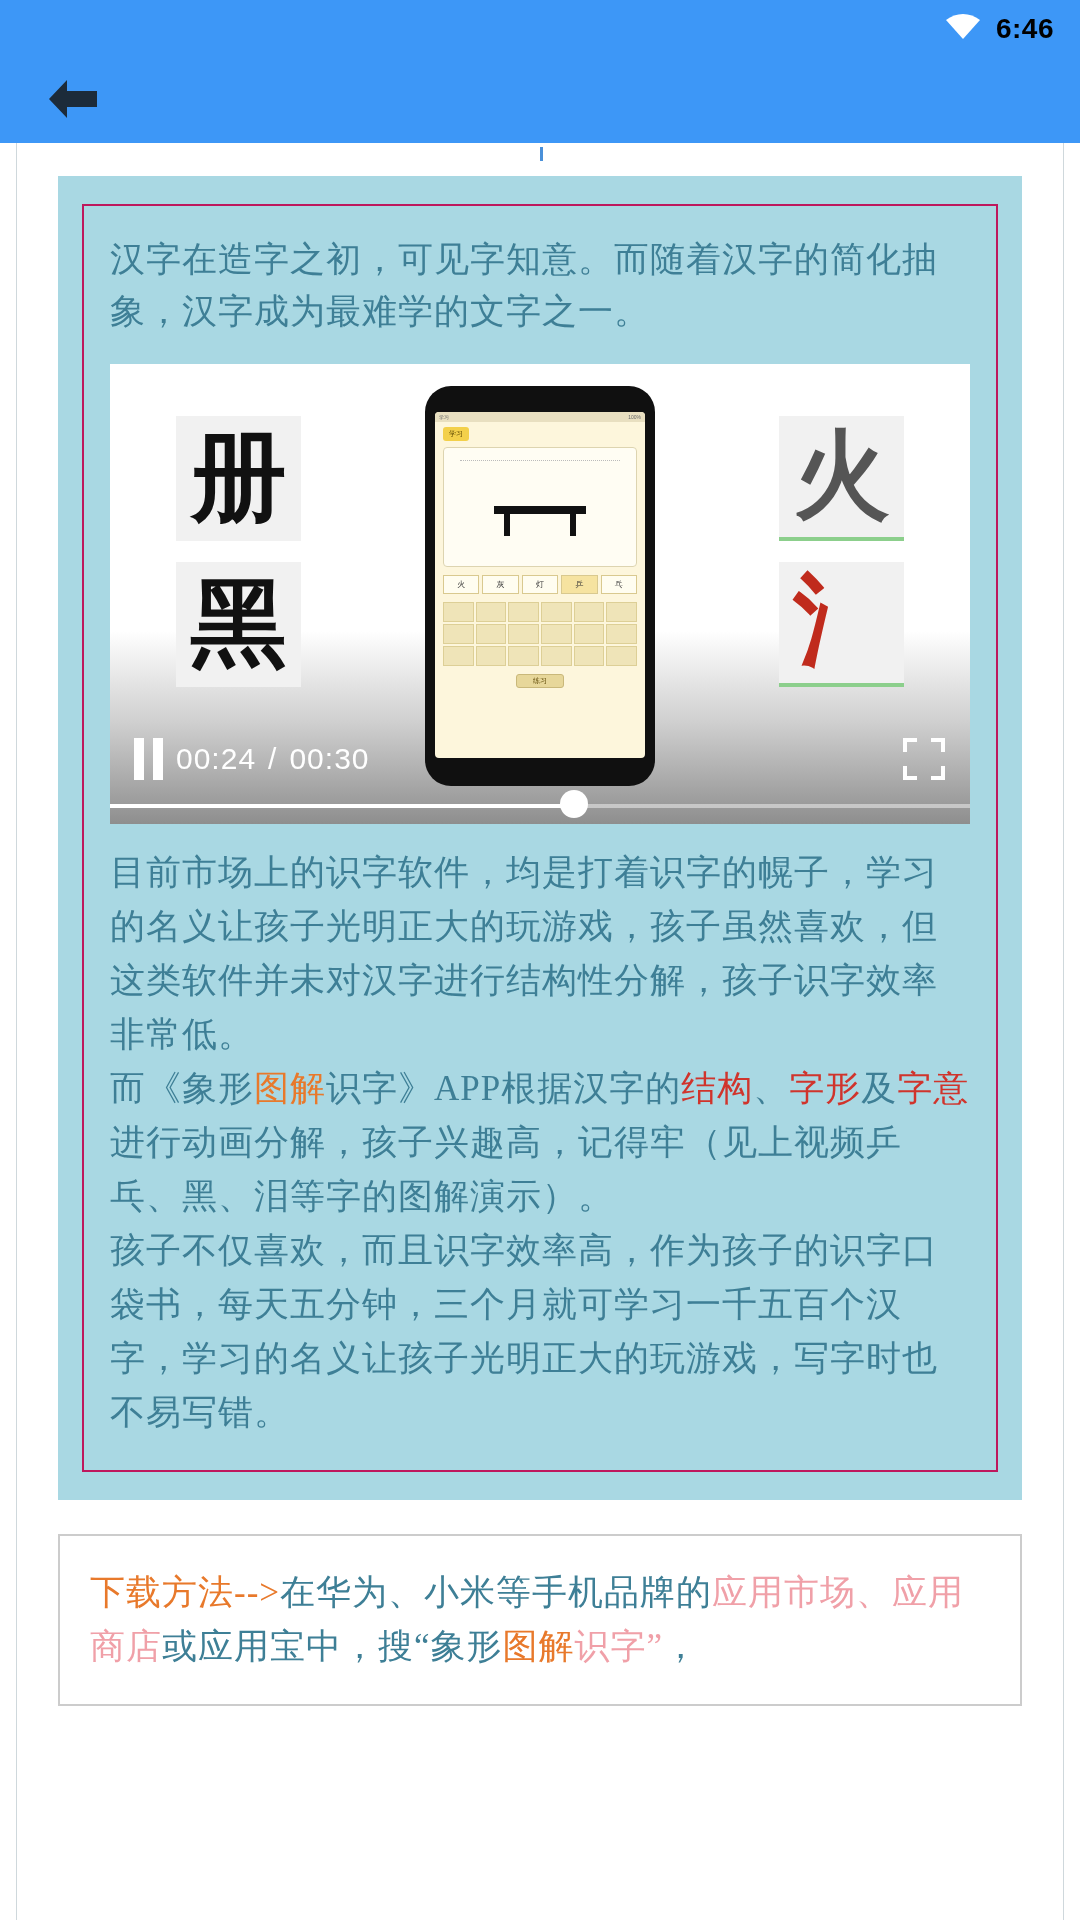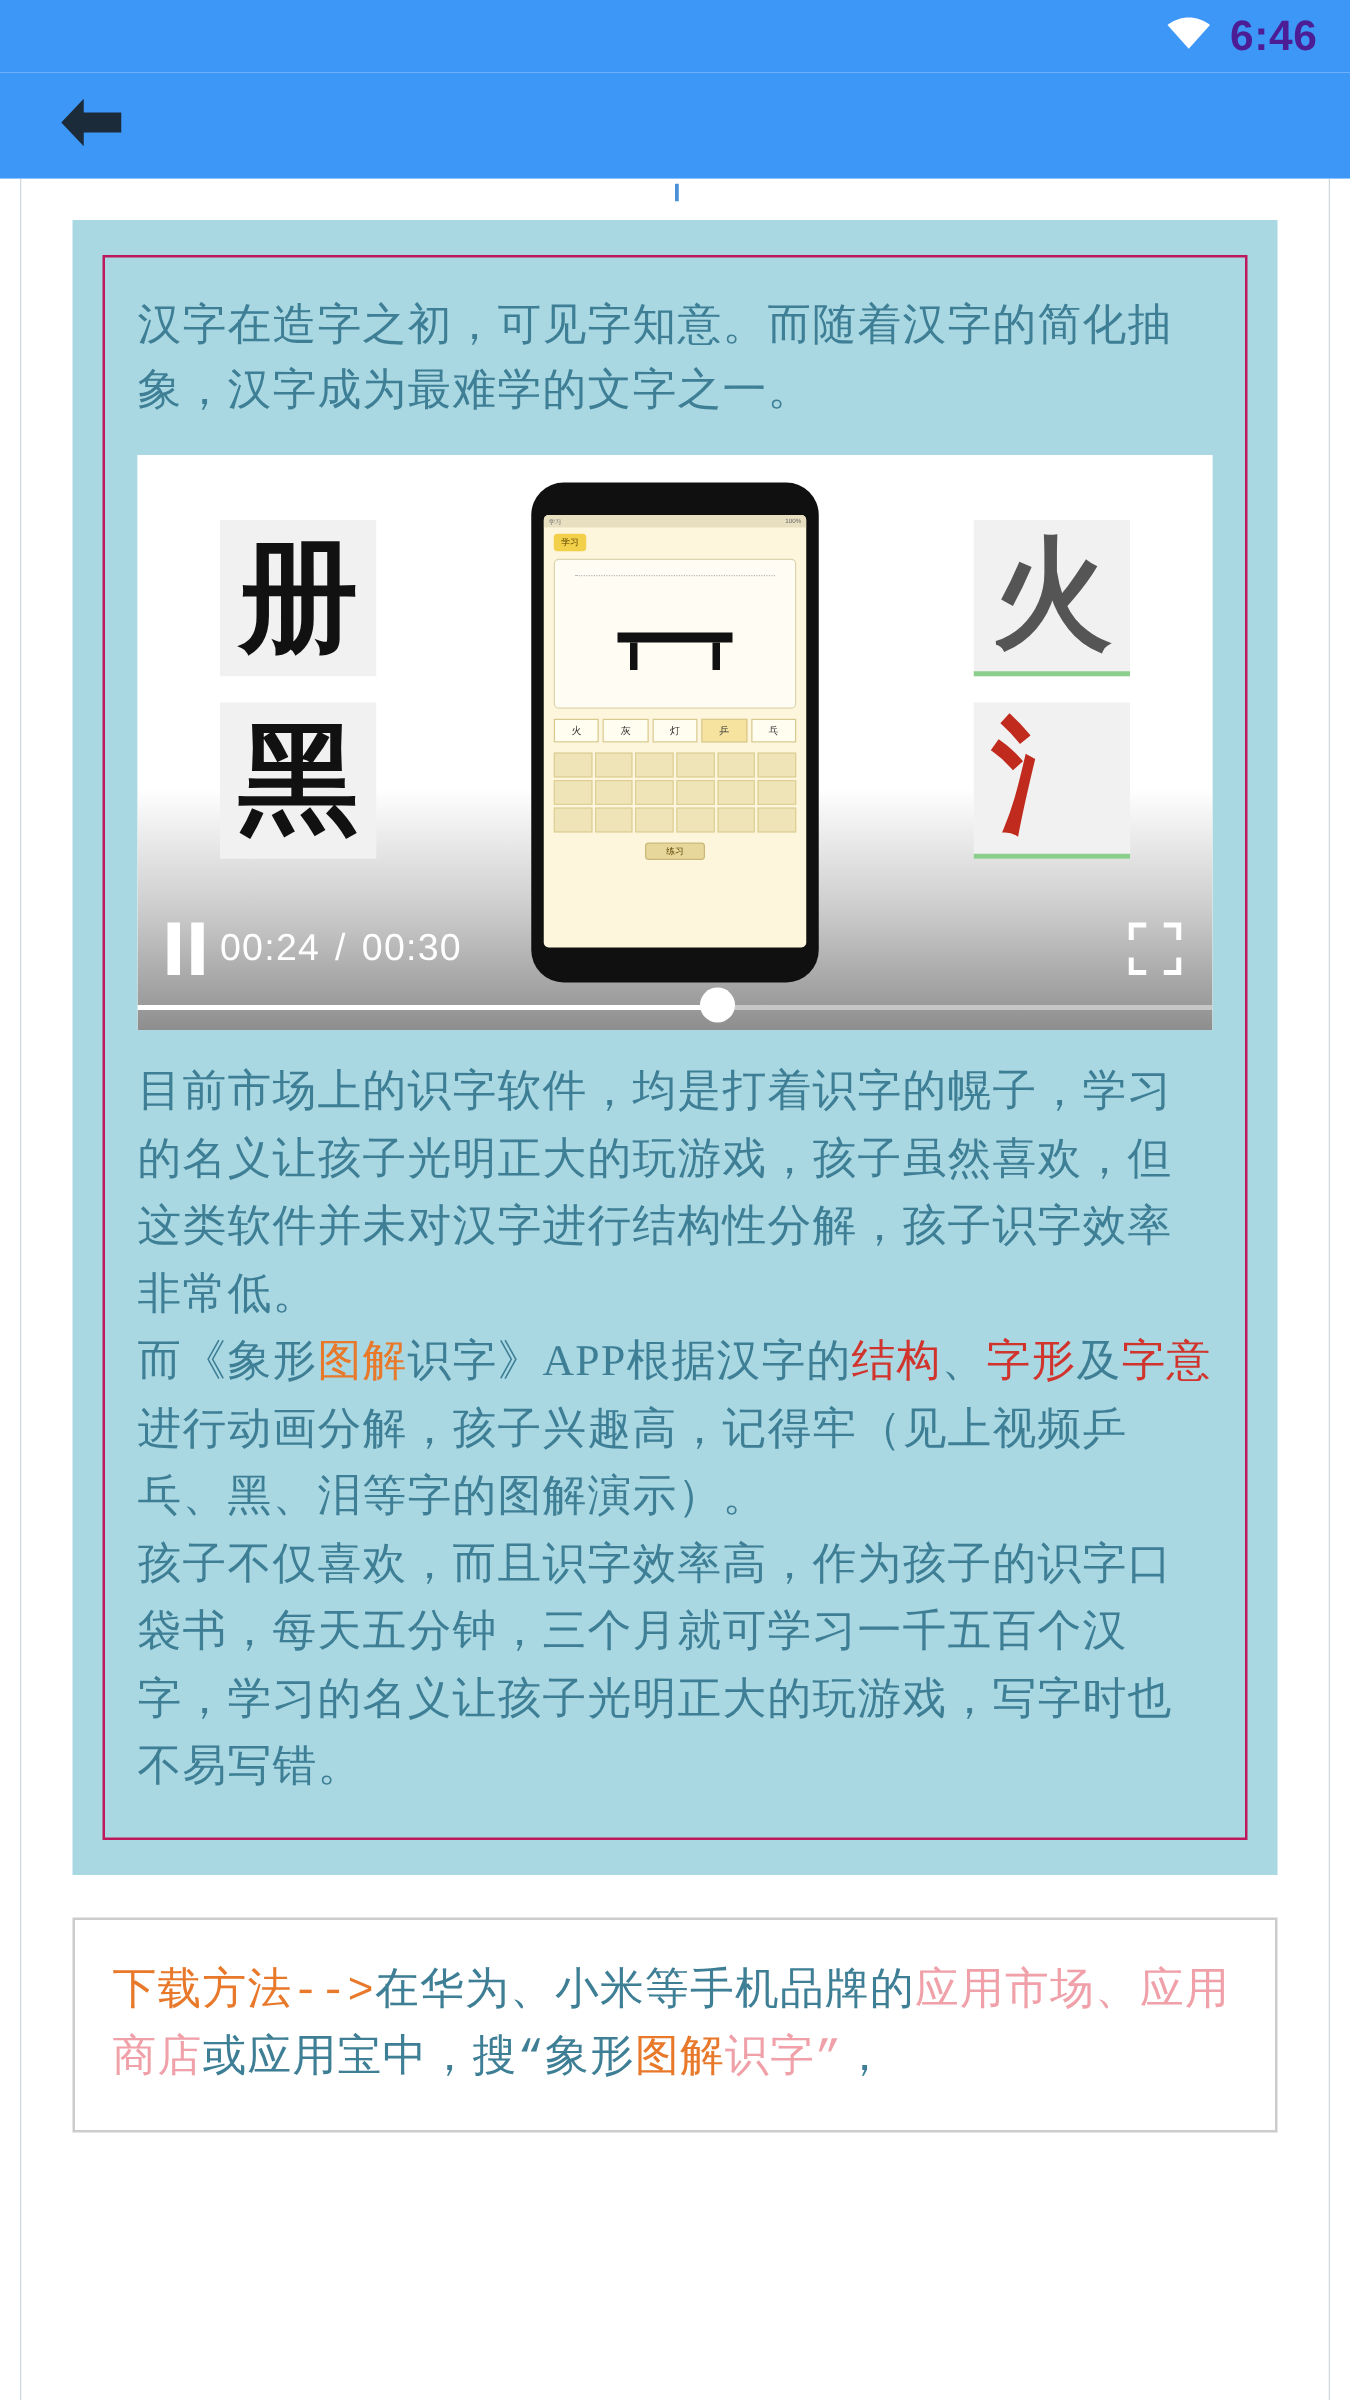--- a/index.html
+++ b/index.html
@@ -23,22 +23,22 @@
     background: #3d97f7;
     display: flex;
     align-items: center;
     justify-content: flex-end;
     padding-right: 26px;
     gap: 14px;
     flex: none;
   }
   .status-bar .wifi-icon { display: block; }
   .status-bar .clock {
-    color: #4c1d95;
-    font-size: 34px;
+    color: #000000;
+    font-size: 28px;
     font-weight: bold;
     letter-spacing: 0.5px;
   }
 
   
   .app-bar {
     height: 85px;
     background: #3d97f7;
     display: flex;
     align-items: center;
@@ -273,21 +273,21 @@
   .body-text p { margin-bottom: 0; }
 
   
   .card2 {
     margin: 34px 42px 0 42px;
     background: #ffffff;
     border: 2px solid #cccccc;
     padding: 30px 30px;
     font-size: 35px;
     line-height: 54px;
-    font-family: Liberation Mono, monospace;
+    font-family: Liberation Serif, serif;
     color: #3e7f96;
     letter-spacing: 1px;
   }
 </style>
 </head>
 <body>
 
 <div class="screen">
 
   <div class="status-bar">

